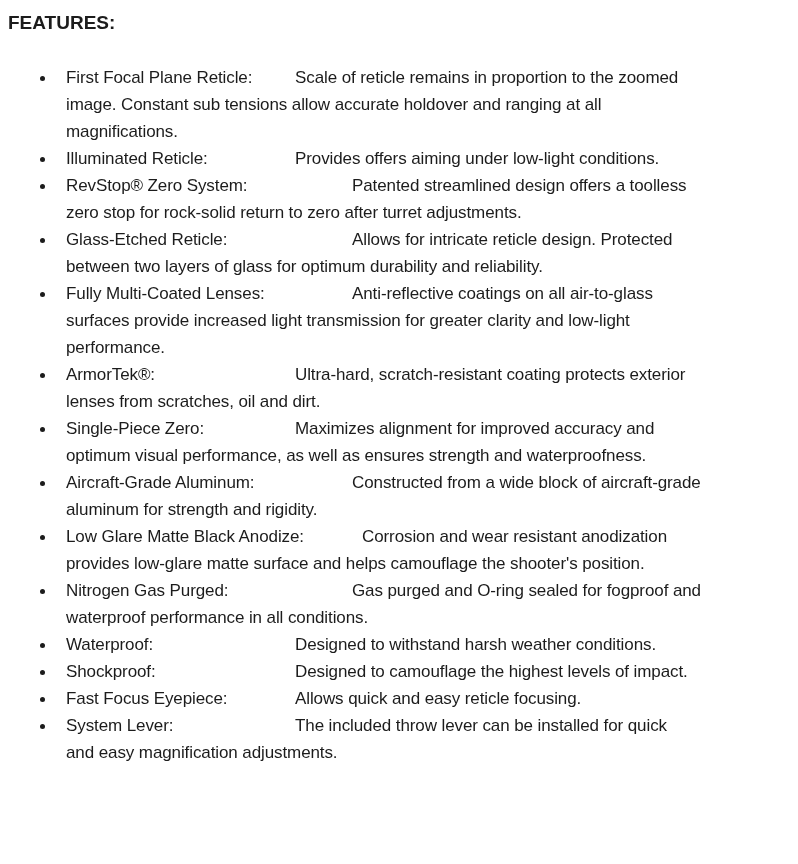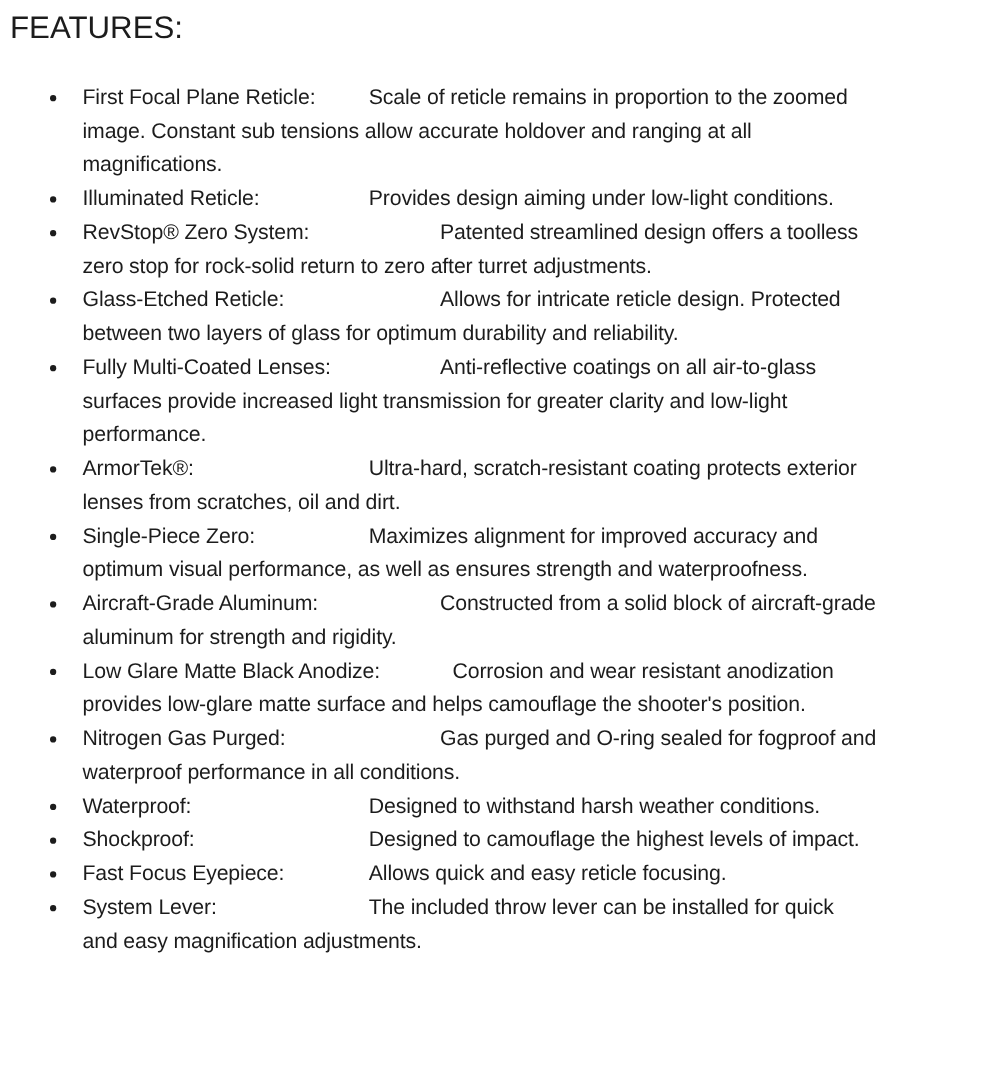--- a/index.html
+++ b/index.html
@@ -10,23 +10,23 @@
     background: #ffffff;
     overflow: hidden;
     font-family: "Liberation Sans", sans-serif;
     color: #1c1c1c;
     font-size: 17px;
     line-height: 27px;
     letter-spacing: -0.1px;
   }
   .page-title {
     margin: 9px 0 0 8px;
-    font-size: 25px;
+    font-size: 19px;
     line-height: 27px;
-    font-weight: 400;
+    font-weight: 700;
     letter-spacing: 0;
   }
   .features-list {
     list-style: none;
     margin: 28px 0 0 0;
     padding: 0 6px 0 66px;
   }
   .feature-item {
     position: relative;
   }
@@ -53,33 +53,33 @@
 </style>
 </head>
 <body>
 
 <h1 class="page-title">FEATURES:</h1>
 
 <ul class="features-list">
   <li class="feature-item"><span class="feature-label" style="min-width: 229px;">First Focal Plane Reticle:</span><span class="desc-line">Scale of reticle remains in proportion to the zoomed</span><br><span class="desc-line">image. Constant sub tensions allow accurate holdover and ranging at all</span><br><span class="desc-line">magnifications.</span></li>
 
 
-  <li class="feature-item"><span class="feature-label" style="min-width: 229px;">Illuminated Reticle:</span><span class="desc-line">Provides design aiming under low-light conditions.</span></li>
+  <li class="feature-item"><span class="feature-label" style="min-width: 229px;">Illuminated Reticle:</span><span class="desc-line">Provides offers aiming under low-light conditions.</span></li>
 
   <li class="feature-item"><span class="feature-label" style="min-width: 286px;">RevStop® Zero System:</span><span class="desc-line">Patented streamlined design offers a toolless</span><br><span class="desc-line">zero stop for rock-solid return to zero after turret adjustments.</span></li>
 
   <li class="feature-item"><span class="feature-label" style="min-width: 286px;">Glass-Etched Reticle:</span><span class="desc-line">Allows for intricate reticle design. Protected</span><br><span class="desc-line">between two layers of glass for optimum durability and reliability.</span></li>
 
   <li class="feature-item"><span class="feature-label" style="min-width: 286px;">Fully Multi-Coated Lenses:</span><span class="desc-line">Anti-reflective coatings on all air-to-glass</span><br><span class="desc-line">surfaces provide increased light transmission for greater clarity and low-light</span><br><span class="desc-line">performance.</span></li>
 
   <li class="feature-item"><span class="feature-label" style="min-width: 229px;">ArmorTek®:</span><span class="desc-line">Ultra-hard, scratch-resistant coating protects exterior</span><br><span class="desc-line">lenses from scratches, oil and dirt.</span></li>
 
   <li class="feature-item"><span class="feature-label" style="min-width: 229px;">Single-Piece Zero:</span><span class="desc-line">Maximizes alignment for improved accuracy and</span><br><span class="desc-line">optimum visual performance, as well as ensures strength and waterproofness.</span></li>
 
-  <li class="feature-item"><span class="feature-label" style="min-width: 286px;">Aircraft-Grade Aluminum:</span><span class="desc-line">Constructed from a solid block of aircraft-grade</span><br><span class="desc-line">aluminum for strength and rigidity.</span></li>
+  <li class="feature-item"><span class="feature-label" style="min-width: 286px;">Aircraft-Grade Aluminum:</span><span class="desc-line">Constructed from a wide block of aircraft-grade</span><br><span class="desc-line">aluminum for strength and rigidity.</span></li>
 
   <li class="feature-item"><span class="feature-label" style="min-width: 296px;">Low Glare Matte Black Anodize:</span><span class="desc-line">Corrosion and wear resistant anodization</span><br><span class="desc-line">provides low-glare matte surface and helps camouflage the shooter's position.</span></li>
 
   <li class="feature-item"><span class="feature-label" style="min-width: 286px;">Nitrogen Gas Purged:</span><span class="desc-line">Gas purged and O-ring sealed for fogproof and</span><br><span class="desc-line">waterproof performance in all conditions.</span></li>
 
   <li class="feature-item"><span class="feature-label" style="min-width: 229px;">Waterproof:</span><span class="desc-line">Designed to withstand harsh weather conditions.</span></li>
 
 
   <li class="feature-item"><span class="feature-label" style="min-width: 229px;">Shockproof:</span><span class="desc-line">Designed to camouflage the highest levels of impact.</span></li>
 

